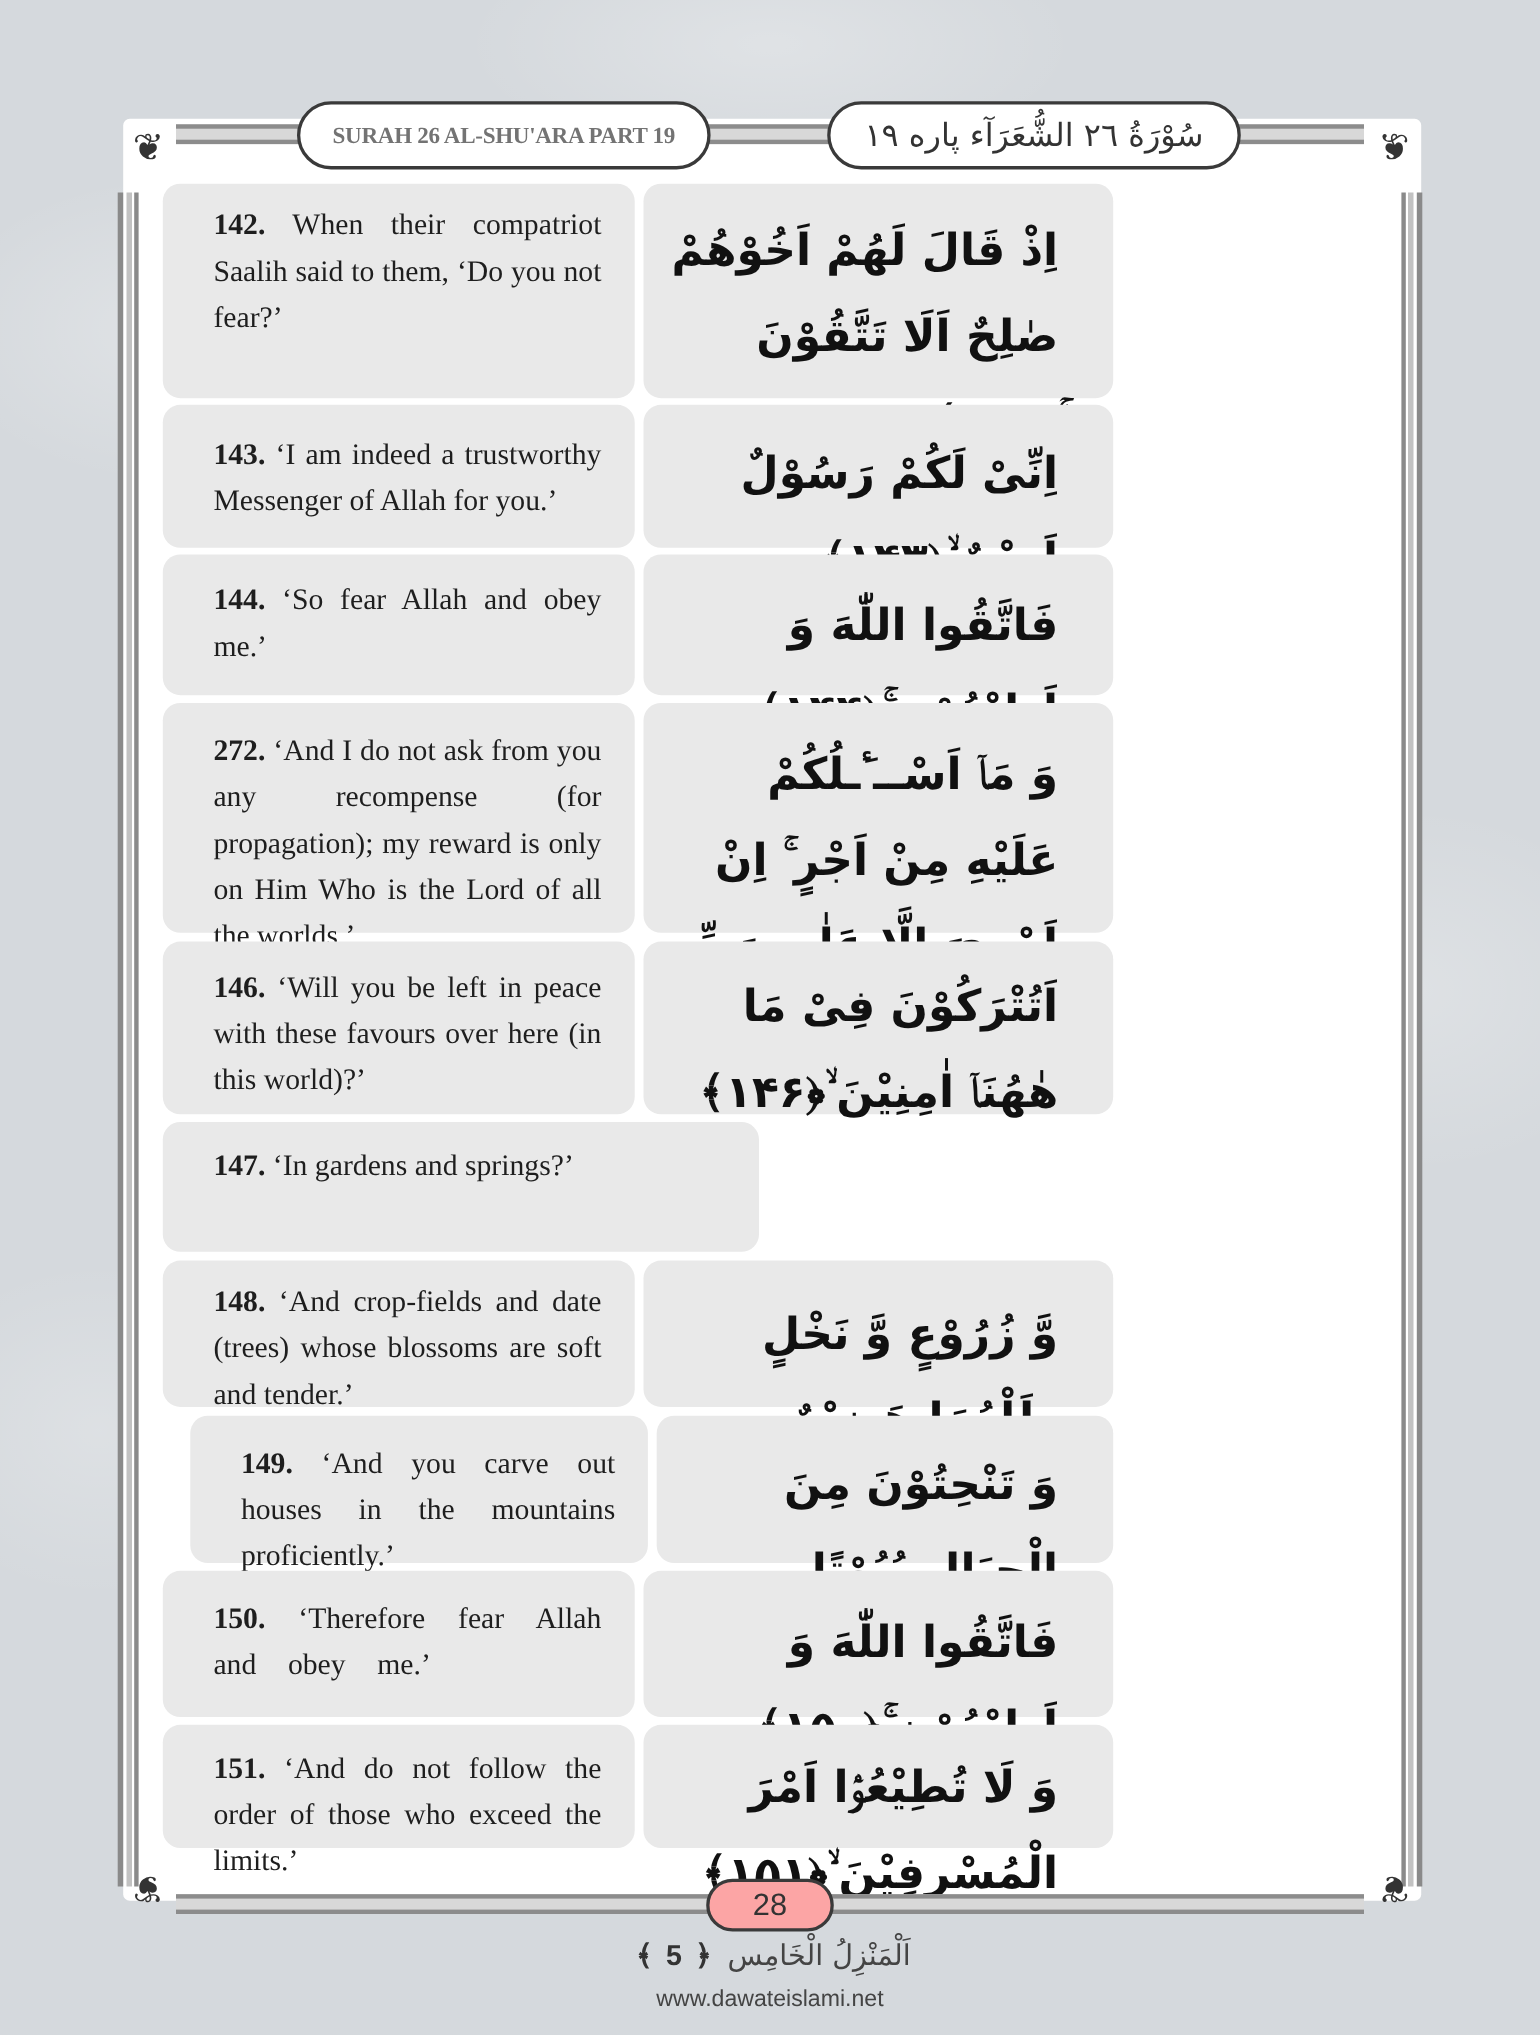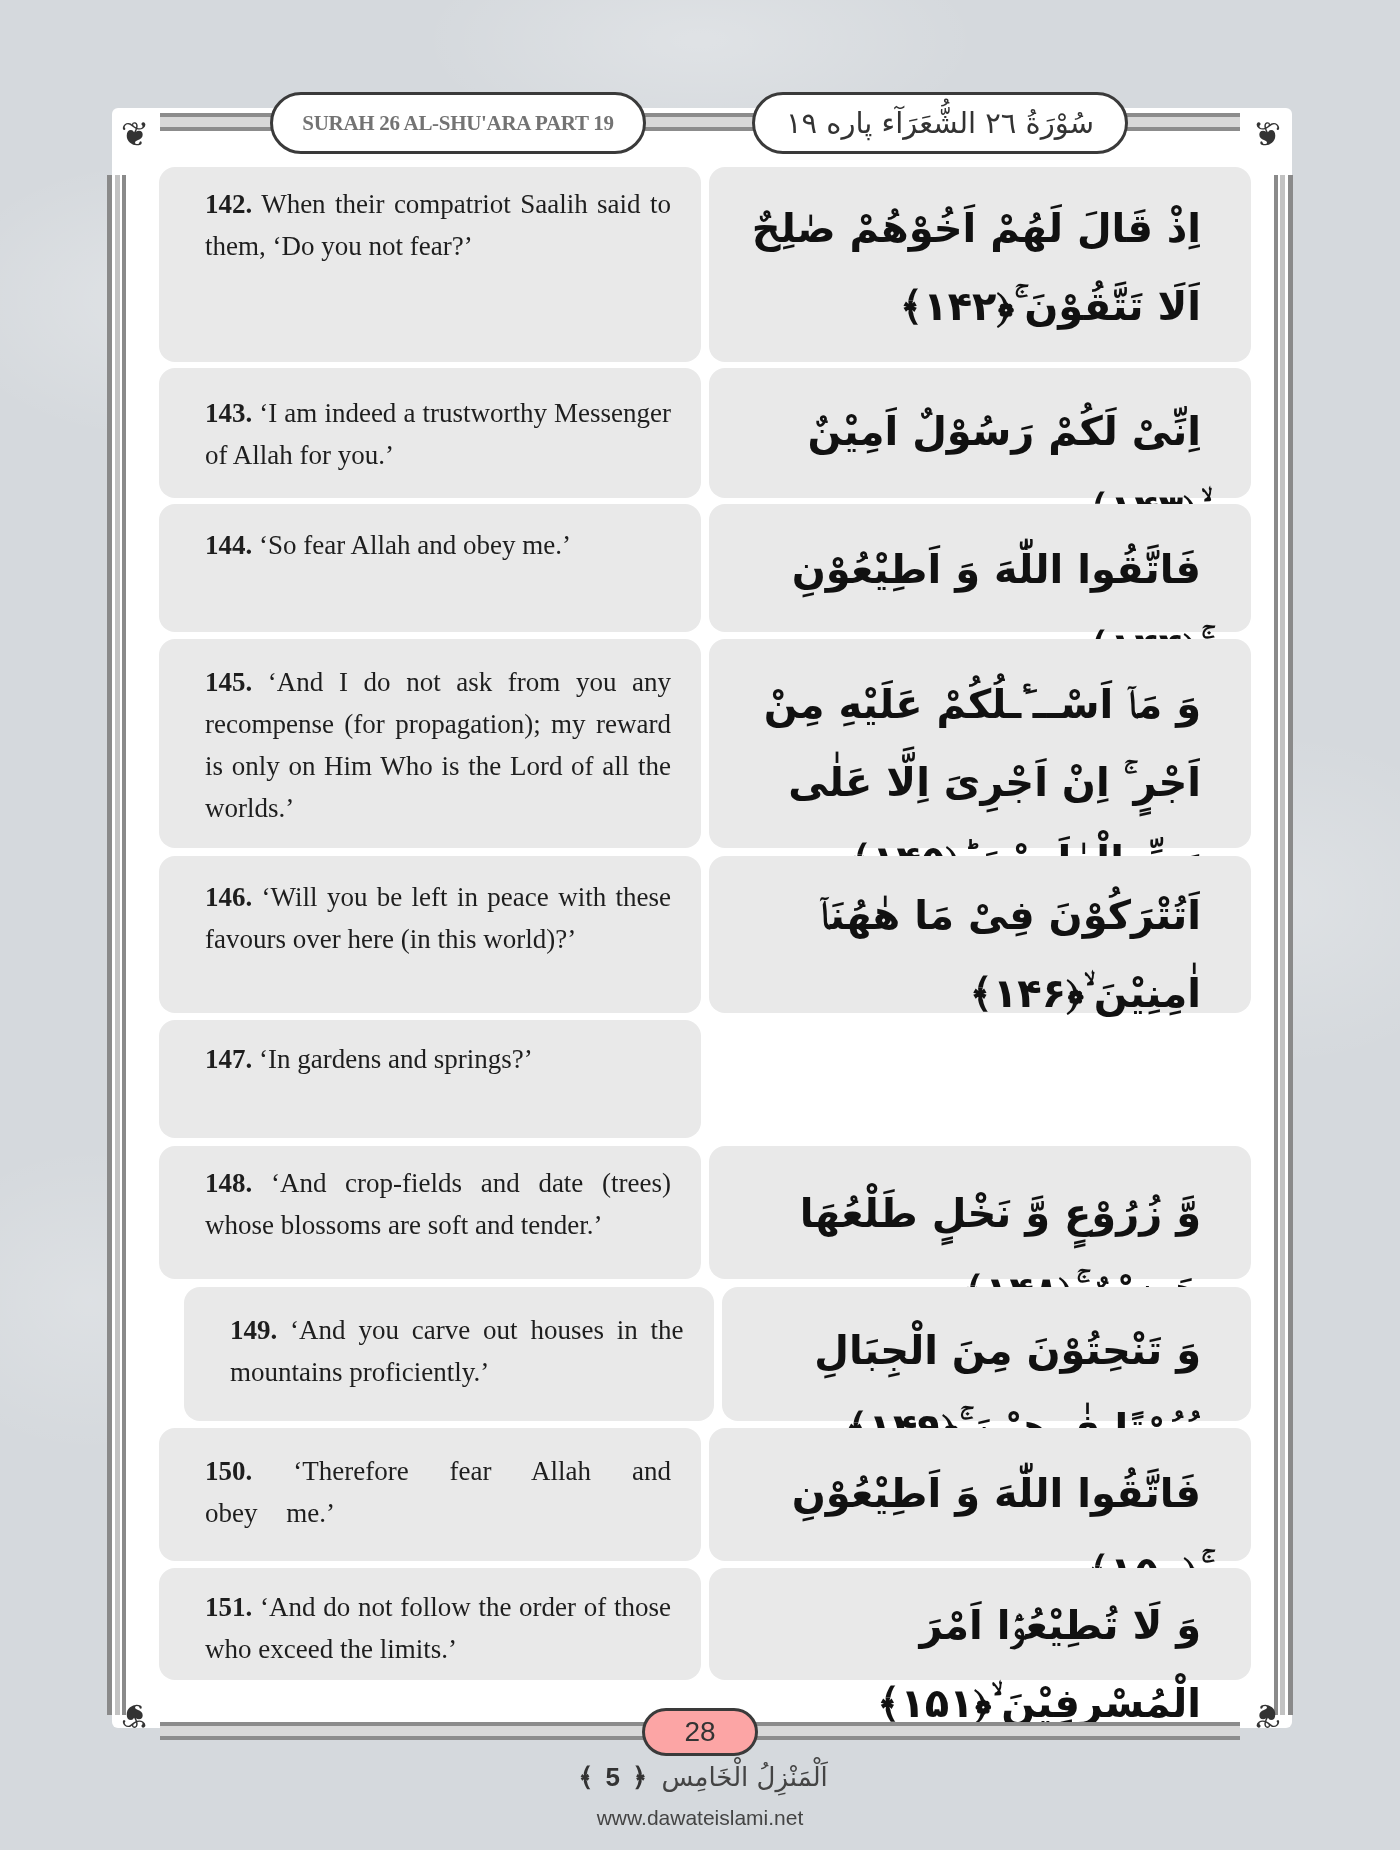--- a/index.html
+++ b/index.html
@@ -59,22 +59,22 @@
     color: #737373;
   }
   .pill-ar {
     font-family: "DejaVu Sans", sans-serif;
     font-size: 29px;
     color: #333;
     direction: rtl;
   }
   .row {
     position: absolute;
-    left: 159px;
-    width: 1092px;
+    left: 148px;
+    width: 864px;
     display: flex;
     gap: 8px;
   }
   .cell {
     background: #e9e9e9;
     border-radius: 16px;
     height: 100%;
   }
   .cell.en {
     width: 542px;
@@ -168,21 +168,21 @@
   <div class="cell en" style="padding-top:24px;"><span class="num">143.</span><span> ‘I am indeed a trustworthy Messenger of Allah for you.’</span></div>
   <div class="cell ar" style="padding-top:24px;">اِنِّیْ لَكُمْ رَسُوْلٌ اَمِیْنٌ ۙ﴿۱۴۳﴾</div>
 </div>
 
 <div class="row" style="top:504px; height:128px;">
   <div class="cell en" style="padding-top:20px;"><span class="num">144.</span><span> ‘So fear Allah and obey me.’</span></div>
   <div class="cell ar" style="padding-top:26px;">فَاتَّقُوا اللّٰهَ وَ اَطِیْعُوْنِ ۚ﴿۱۴۴﴾</div>
 </div>
 
 <div class="row" style="top:639px; height:209px;">
-  <div class="cell en" style="padding-top:22px;"><span class="num">145.</span><span> ‘And I do not ask from you any recompense (for propagation); my reward is only on Him Who is the Lord of all the worlds.’</span></div>
+  <div class="cell en" style="padding-top:22px;"><span class="num">272.</span><span> ‘And I do not ask from you any recompense (for propagation); my reward is only on Him Who is the Lord of all the worlds.’</span></div>
   <div class="cell ar" style="padding-top:26px;">وَ مَاۤ اَسْــٴَـلُكُمْ عَلَیْهِ مِنْ اَجْرٍ ۚ اِنْ اَجْرِیَ اِلَّا عَلٰی رَبِّ الْعٰلَمِیْنَ ؕ﴿۱۴۵﴾</div>
 </div>
 
 <div class="row" style="top:856px; height:157px;">
   <div class="cell en" style="padding-top:20px;"><span class="num">146.</span><span> ‘Will you be left in peace with these favours over here (in this world)?’</span></div>
   <div class="cell ar" style="padding-top:20px;">اَتُتْرَكُوْنَ فِیْ مَا هٰهُنَاۤ اٰمِنِیْنَ ۙ﴿۱۴۶﴾</div>
 </div>
 
 <div class="row" style="top:1020px; height:118px;">
   <div class="cell en" style="padding-top:18px;"><span class="num">147.</span><span> ‘In gardens and springs?’</span></div>

